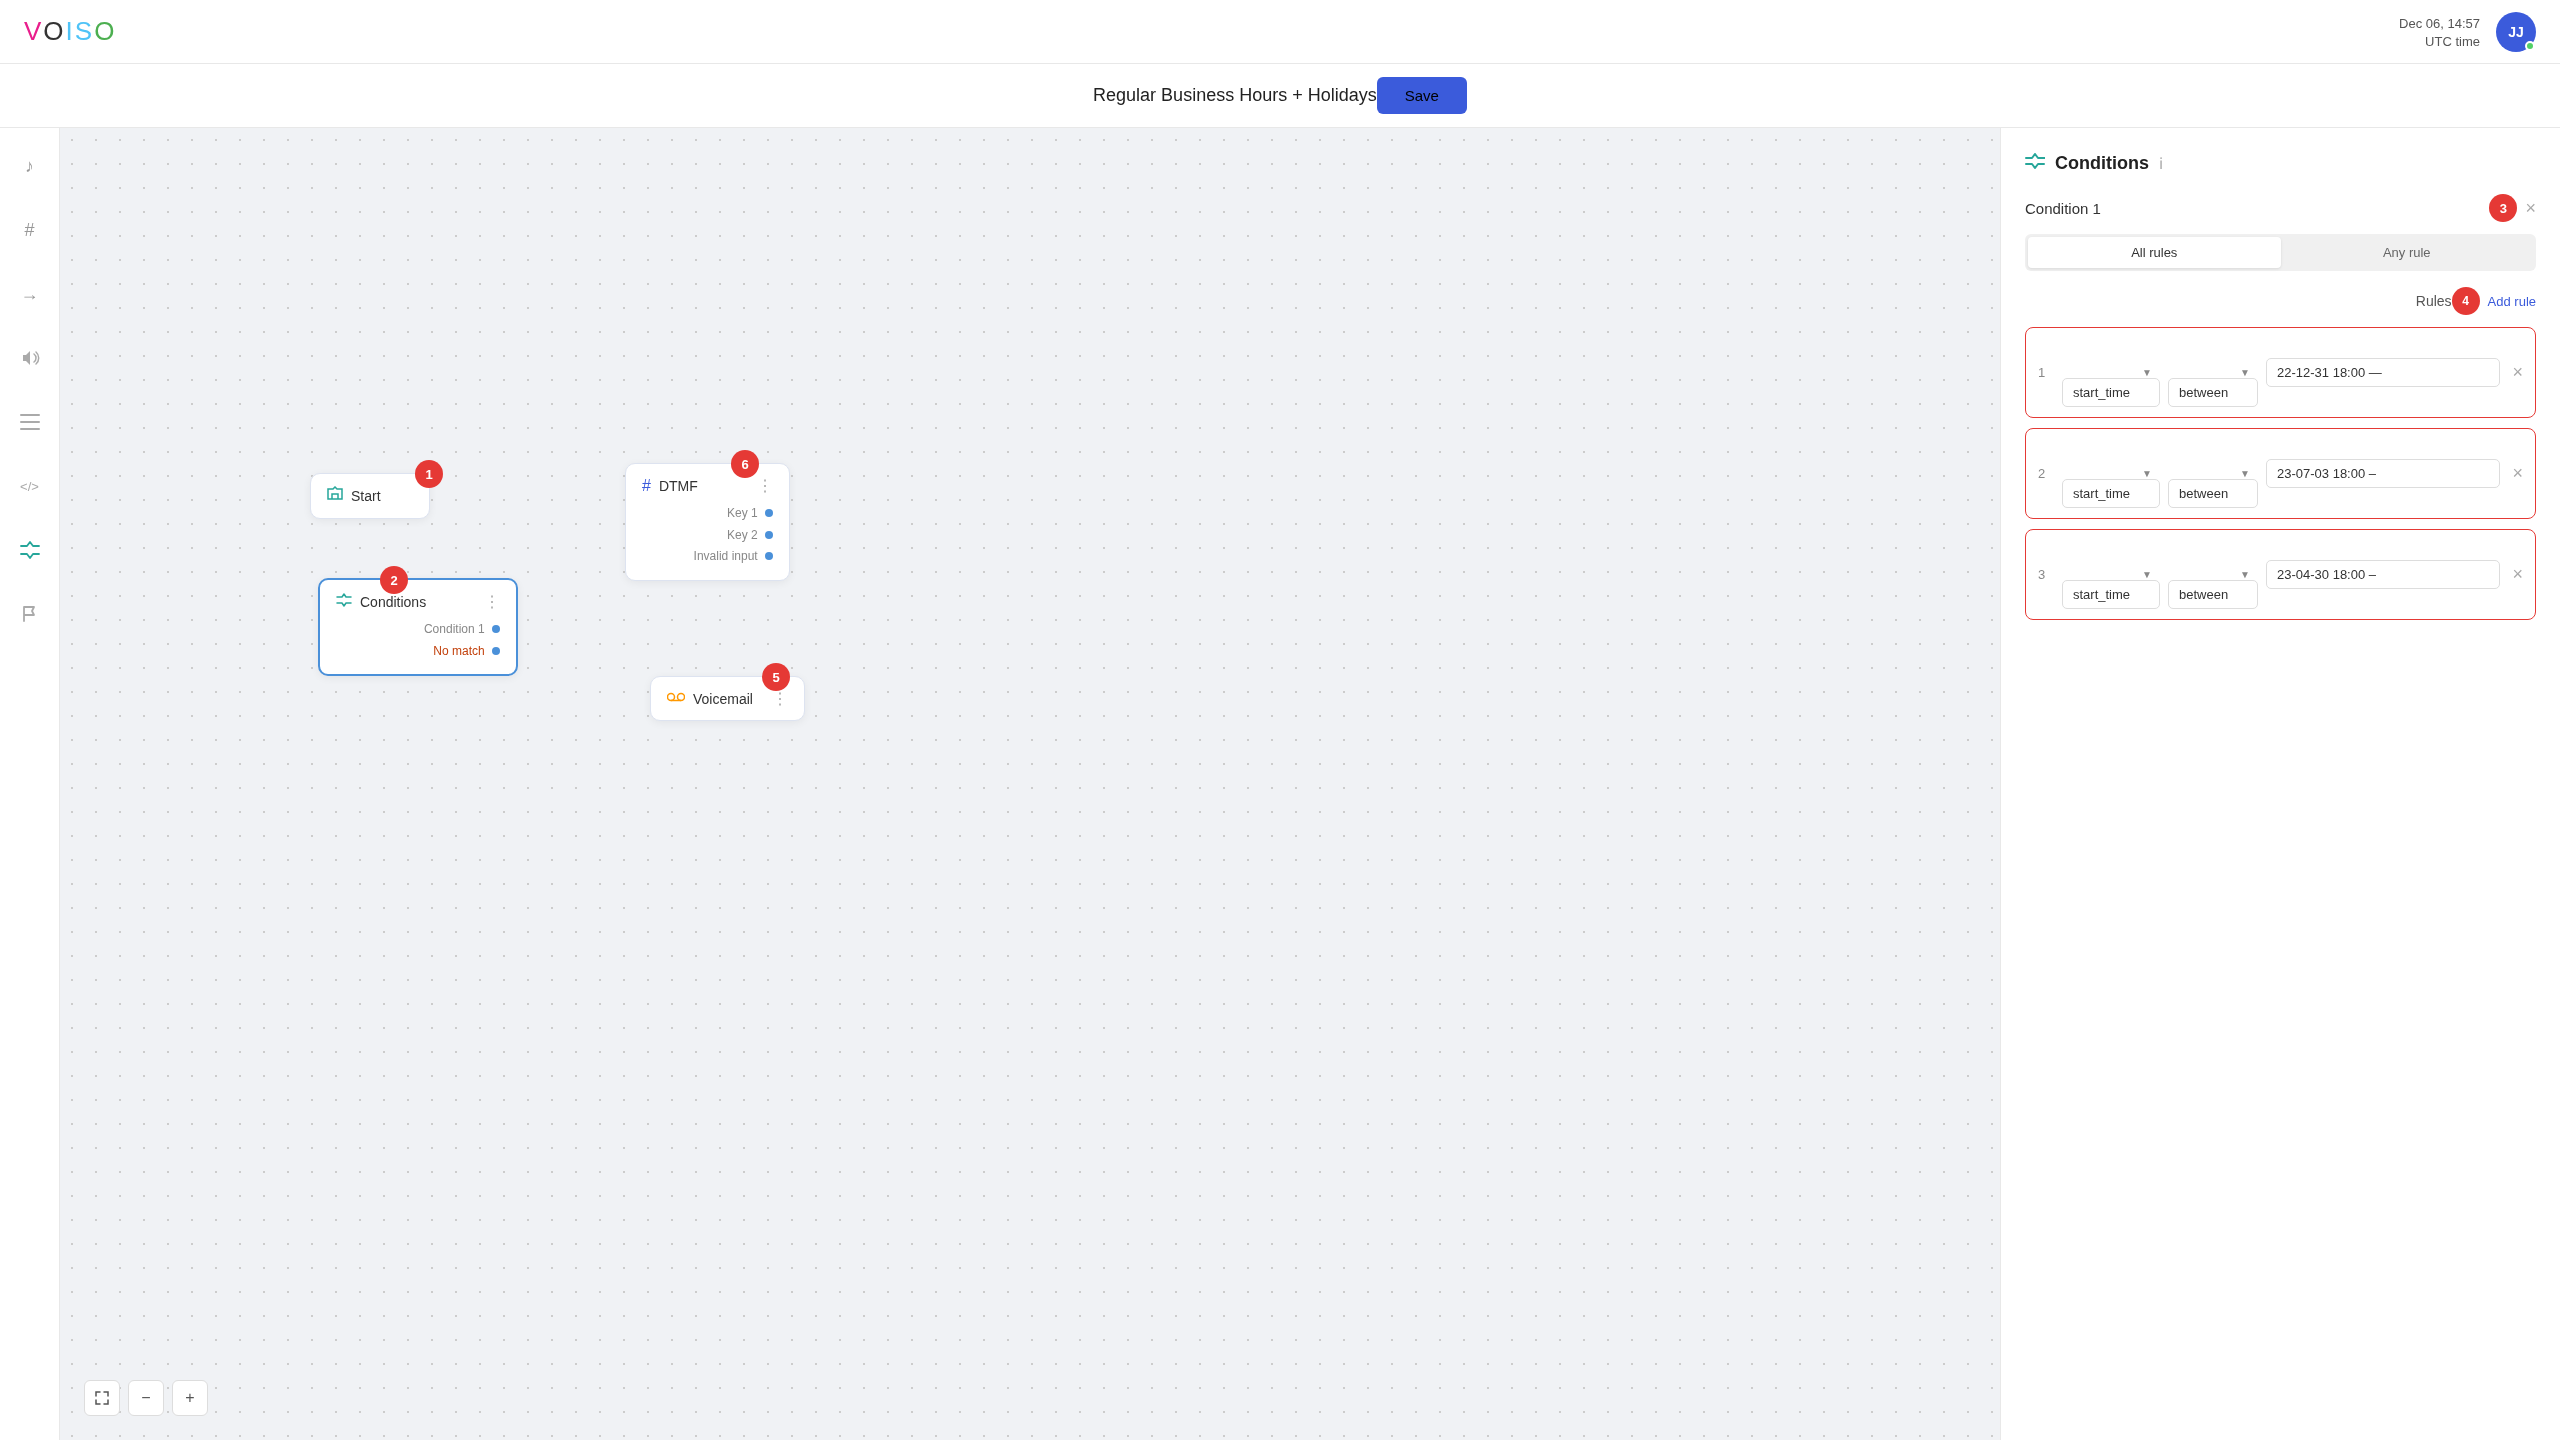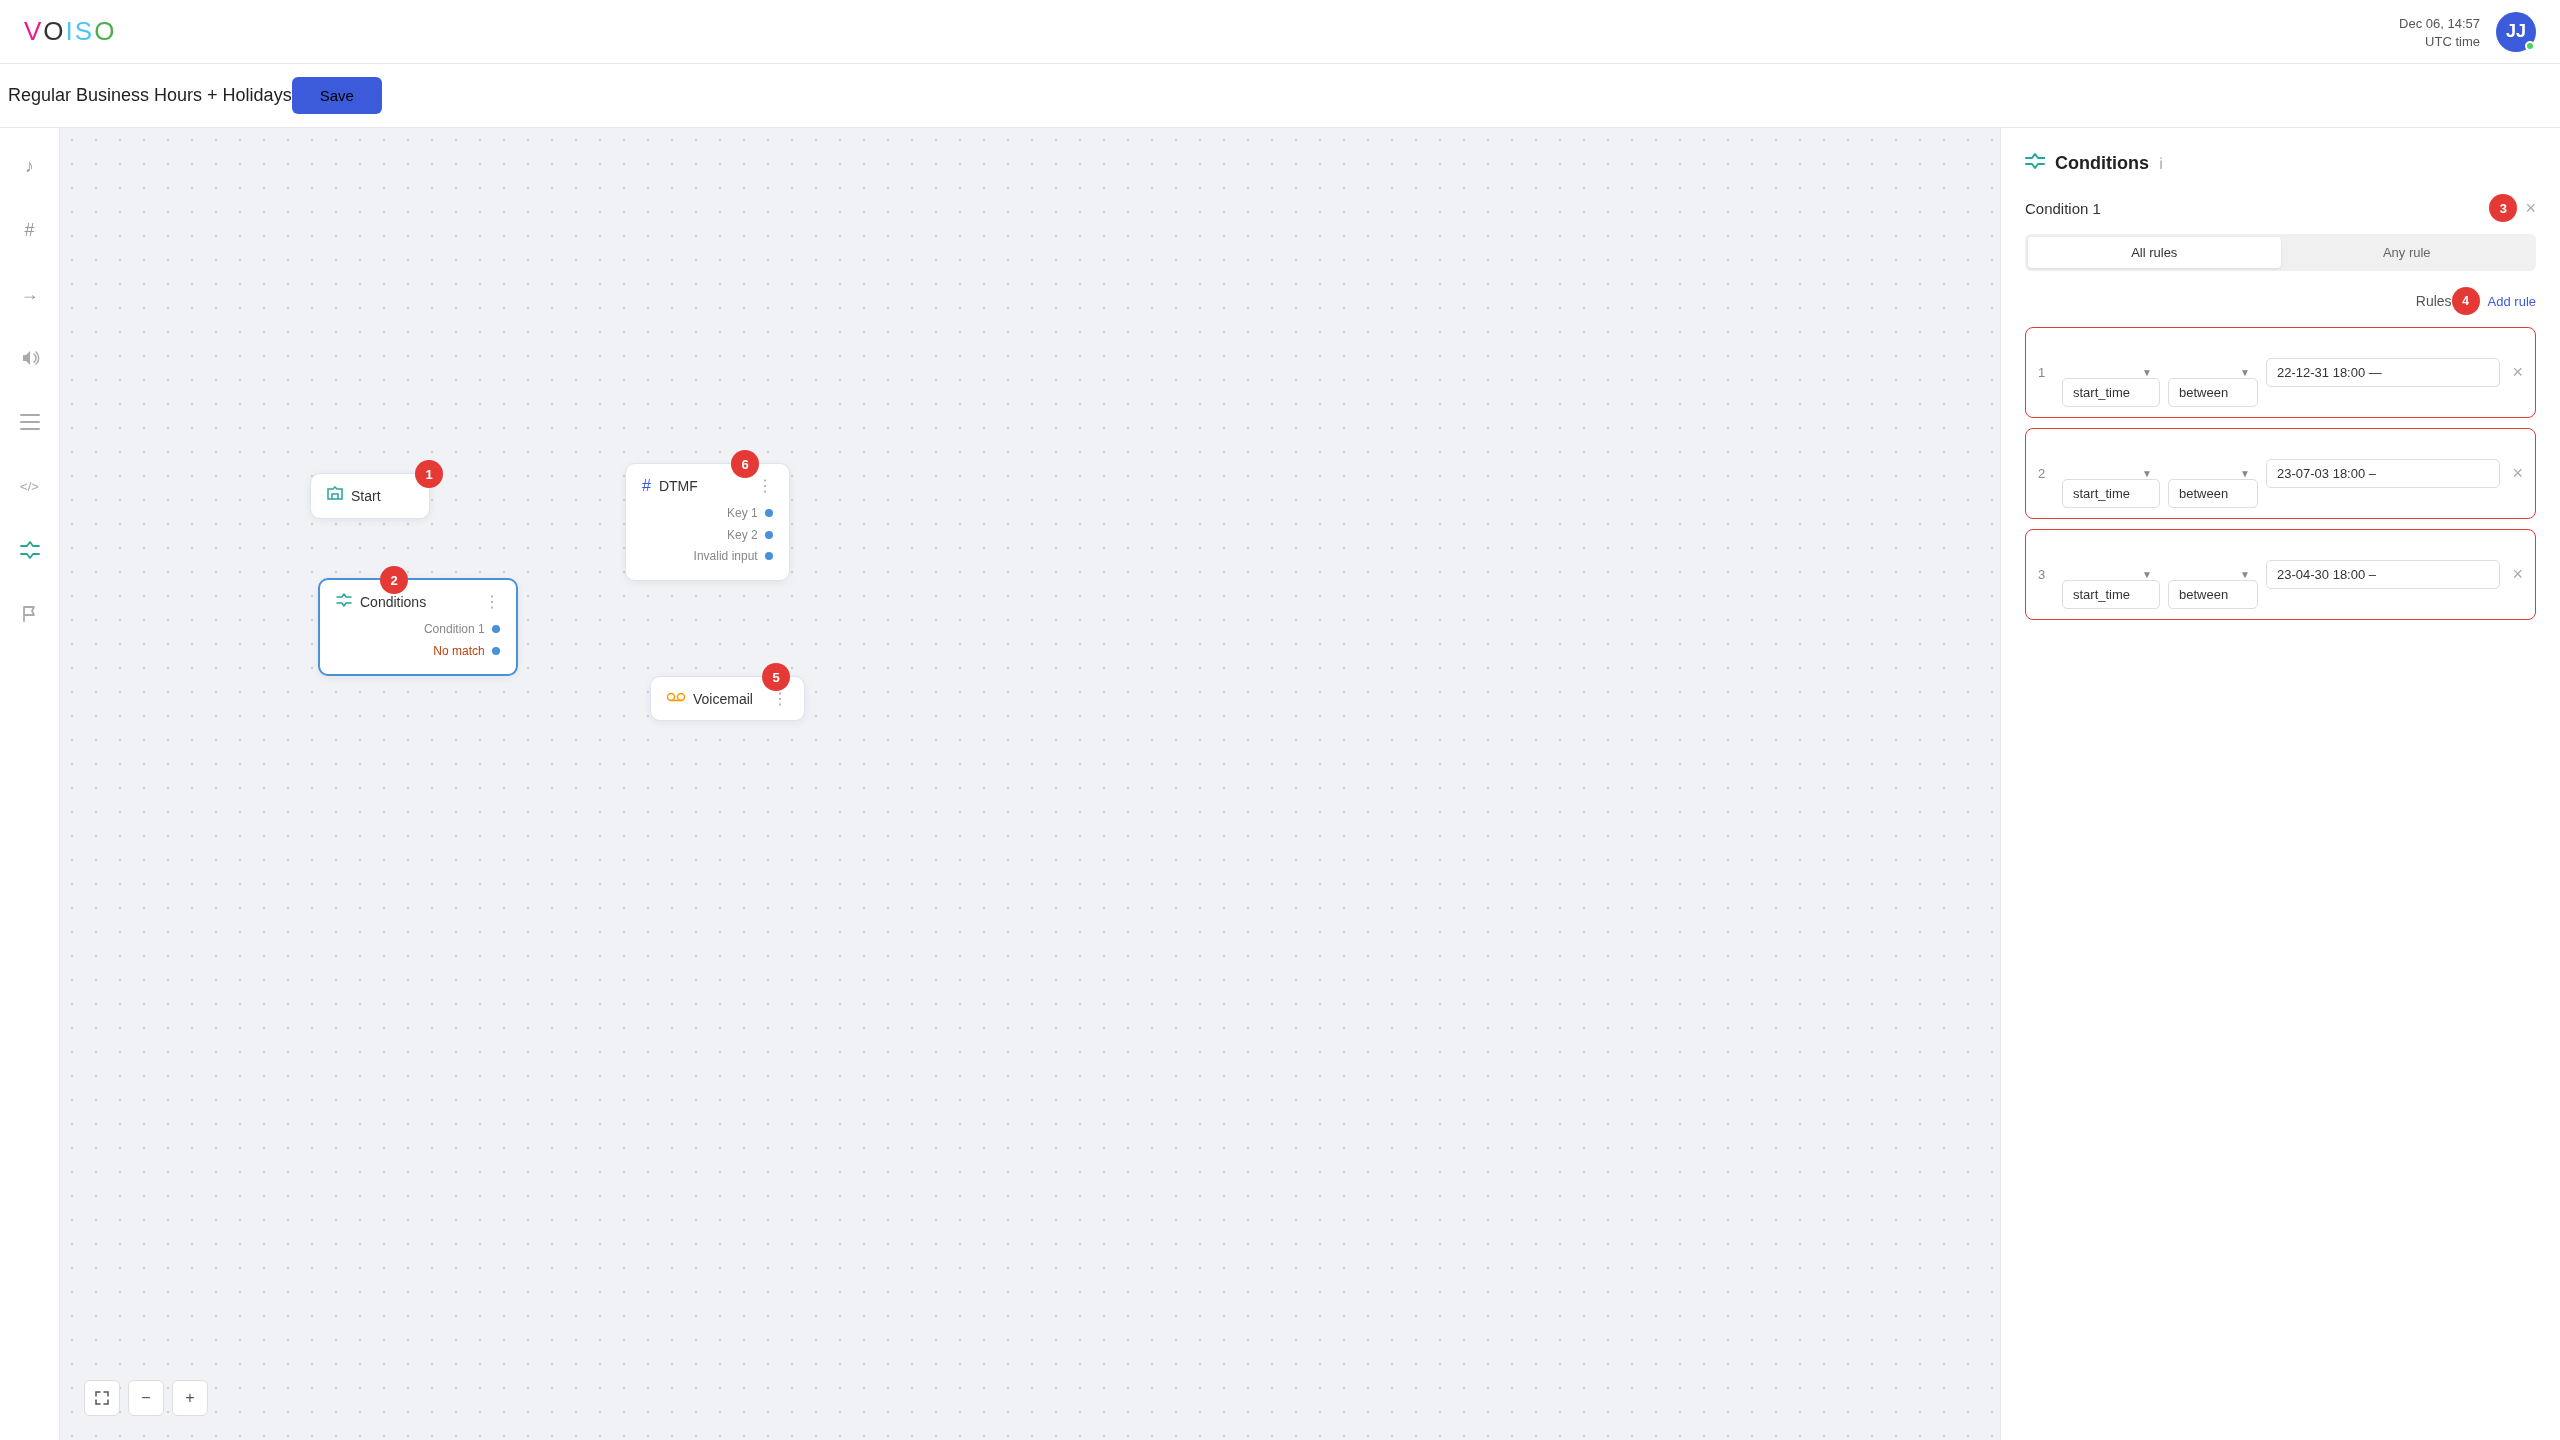--- a/index.html
+++ b/index.html
@@ -42,21 +42,21 @@
     }
     .avatar {
       width: 40px;
       height: 40px;
       background: #3b5bdb;
       border-radius: 50%;
       display: flex;
       align-items: center;
       justify-content: center;
       color: #fff;
-      font-size: 18px;
+      font-size: 14px;
       font-weight: 600;
       position: relative;
     }
     .avatar-dot {
       position: absolute;
       bottom: 1px;
       right: 1px;
       width: 10px;
       height: 10px;
       background: #51cf66;
@@ -68,21 +68,21 @@
     .page-header {
       position: fixed;
       top: 64px;
       left: 0;
       right: 0;
       height: 64px;
       background: #fff;
       border-bottom: 1px solid #e8e8e8;
       display: flex;
       align-items: center;
-      justify-content: flex-start;
+      justify-content: center;
       padding: 0 8px;
       z-index: 99;
     }
     .page-title {
       font-size: 18px;
       font-weight: 500;
       color: #222;
     }
     .save-btn {
       background: #3b5bdb;

